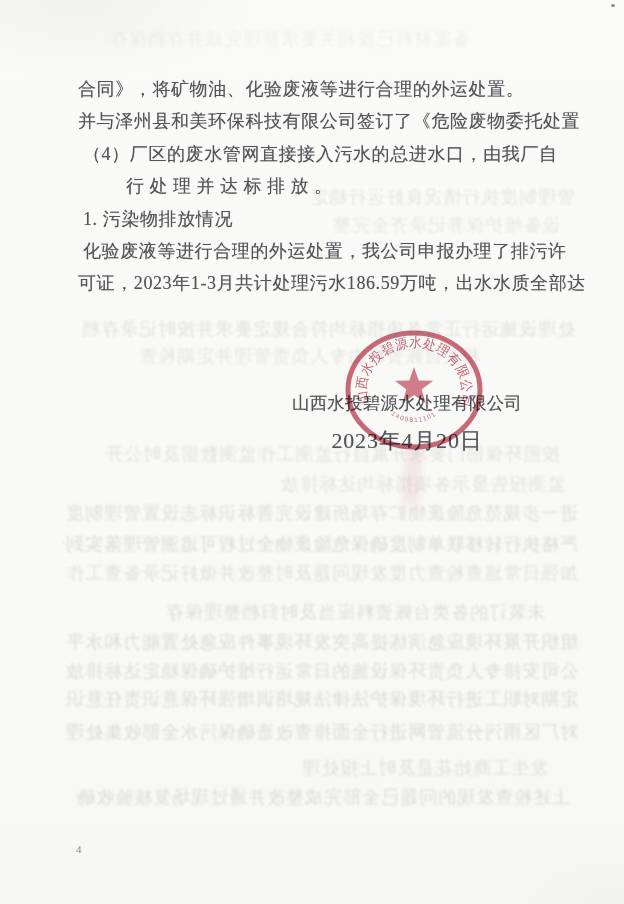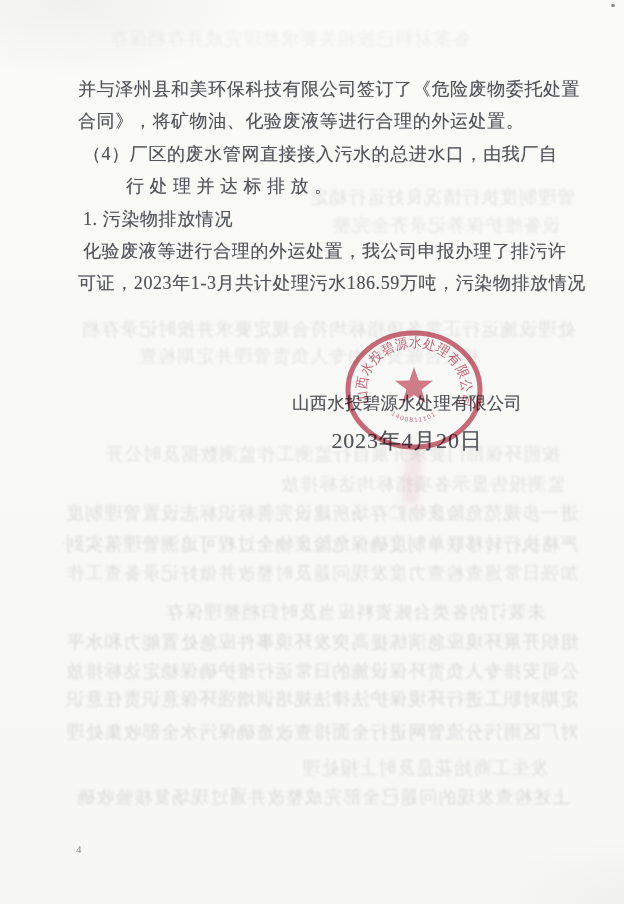--- a/index.html
+++ b/index.html
@@ -70,27 +70,27 @@
       <div class="bleed" style="top: 601px; left: 100px; width: 445px; opacity: 0.2;">未装订的各类台账资料应当及时归档整理保存</div>
       <div class="bleed" style="top: 631px; left: 63px; width: 515px; opacity: 0.22;">组织开展环境应急演练提高突发环境事件应急处置能力和水平</div>
       <div class="bleed" style="top: 660px; left: 63px; width: 515px; opacity: 0.21;">公司安排专人负责环保设施的日常运行维护确保稳定达标排放</div>
       <div class="bleed" style="top: 688px; left: 63px; width: 515px; opacity: 0.22;">定期对职工进行环境保护法律法规培训增强环保意识责任意识</div>
       <div class="bleed" style="top: 721px; left: 63px; width: 515px; opacity: 0.21;">对厂区雨污分流管网进行全面排查改造确保污水全部收集处理</div>
       <div class="bleed" style="top: 757px; left: 230px; width: 318px; opacity: 0.18;">发生工商始花是及时上报处理</div>
       <div class="bleed" style="top: 786px; left: 75px; width: 495px; opacity: 0.2;">上述检查发现的问题已全部完成整改并通过现场复核验收确认</div>
     </div>
 
   <div class="content">
+    <div class="bline">合同》，将矿物油、化验废液等进行合理的外运处置。</div>
     <div class="bline">并与泽州县和美环保科技有限公司签订了《危险废物委托处置</div>
-    <div class="bline">合同》，将矿物油、化验废液等进行合理的外运处置。</div>
     <div class="bline indent">（4）厂区的废水管网直接接入污水的总进水口，由我厂自</div>
     <div class="bline spread">行处理并达标排放。</div>
     <div class="bline indent">1. 污染物排放情况</div>
     <div class="bline indent">化验废液等进行合理的外运处置，我公司申报办理了排污许</div>
-    <div class="bline">可证，2023年1-3月共计处理污水186.59万吨，污染物排放情况</div>
+    <div class="bline">可证，2023年1-3月共计处理污水186.59万吨，出水水质全部达</div>
   </div>
 
   <div class="sig">
     <div class="company">山西水投碧源水处理有限公司</div>
     <div class="date">2023年4月20日</div>
   </div>
 
   <svg id="stamp-svg" class="stamp" viewBox="0 0 160 150" style="color: rgb(194, 77, 96);">
     <defs>
       <path id="arcTop" d="M 34.9 87.7 A 48 43 0 1 1 125.1 87.7" fill="none"></path>

